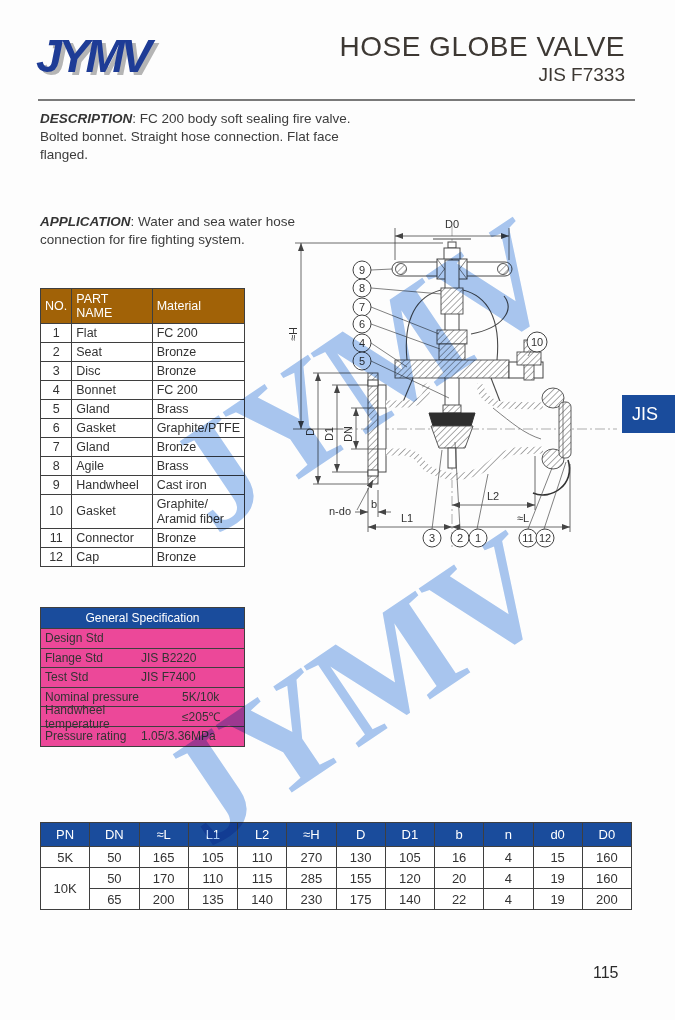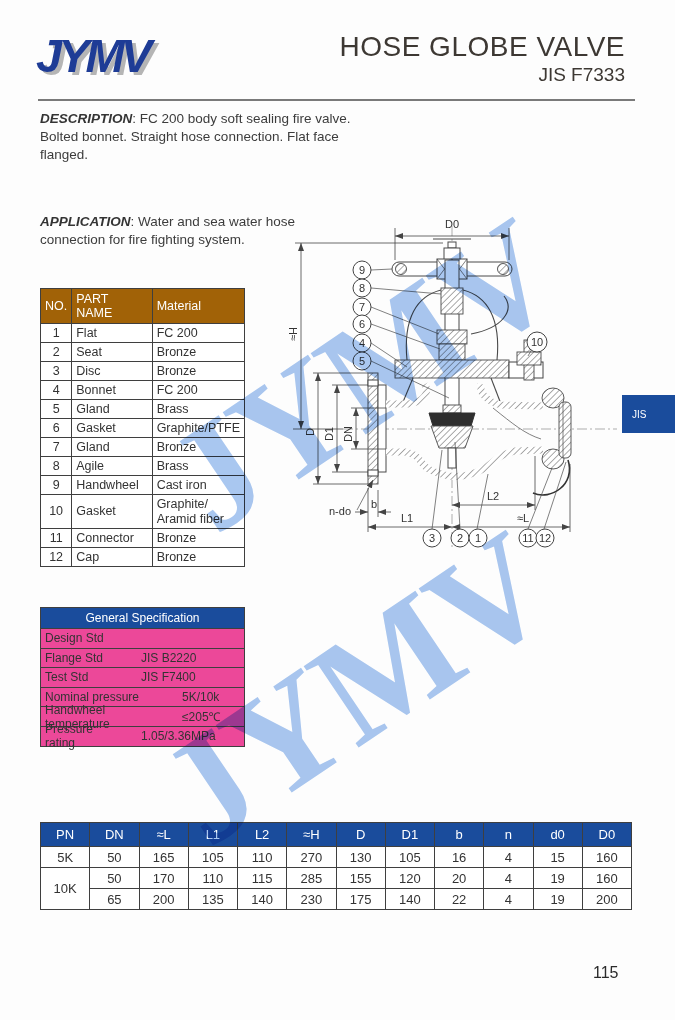--- a/index.html
+++ b/index.html
@@ -39,33 +39,33 @@
     padding:3px 4px; font-size:12.5px; height:22px;
   }
   .parts td { padding:1.5px 4px; line-height:15px; color:#333; background:#fff; }
   .parts td.num { text-align:center; width:28px; }
   .parts td.pn  { width:88px; }
   .parts td.mat { width:89px; }
   
   .spec { position:absolute; left:40px; top:607px; width:205px; border:1px solid #3f3f3f; font-size:12px; background:#ec4899; }
   .spec-title { background:#1a4c9c; color:#fff; text-align:center; height:20px; line-height:20px; }
   .spec-row { display:flex; border-top:1px solid #3f3f3f; height:19.6px; align-items:center; }
-  .spec-label { padding:0 4px; border-right:6px solid #ec4899; height:100%; display:flex; align-items:center; }
+  .spec-label { padding:0 4px; border-right:3px solid #ec4899; height:100%; display:flex; align-items:center; }
   .spec-value { padding:0 6px; }
   .w46 .spec-label { width:94px; }
   .w66 .spec-label { width:135px; }
   
   .dims { position:absolute; left:40px; top:822px; width:592px; table-layout:fixed; font-size:13px; background:#fff; }
   .dims th, .dims td { border:1px solid #3f3f3f; text-align:center; }
   .dims thead th { background:#1a4c9c; color:#fff; font-weight:normal; padding:4px 0; }
   .dims td, .dims tbody th { padding:2.5px 0; font-weight:normal; color:#333; }
   
   .side-tab {
     position:absolute; left:622px; top:395px; width:53px; height:38px;
-    background:#1a4c9c; color:#fff; font-size:10px;
+    background:#1a4c9c; color:#fff; font-size:18px;
     display:flex; align-items:center; padding-left:10px;
   }
   .page-num { position:absolute; left:593px; top:964px; font-size:16px; color:#2b2b2b; }
   
   .wm {
     position:absolute; z-index:6; pointer-events:none; white-space:nowrap;
     font-family:"Liberation Serif", serif; font-weight:bold;
     font-size:150px; line-height:1; letter-spacing:-2px;
     color:#a9c7f0; mix-blend-mode:multiply;
     transform:rotate(-34deg);

